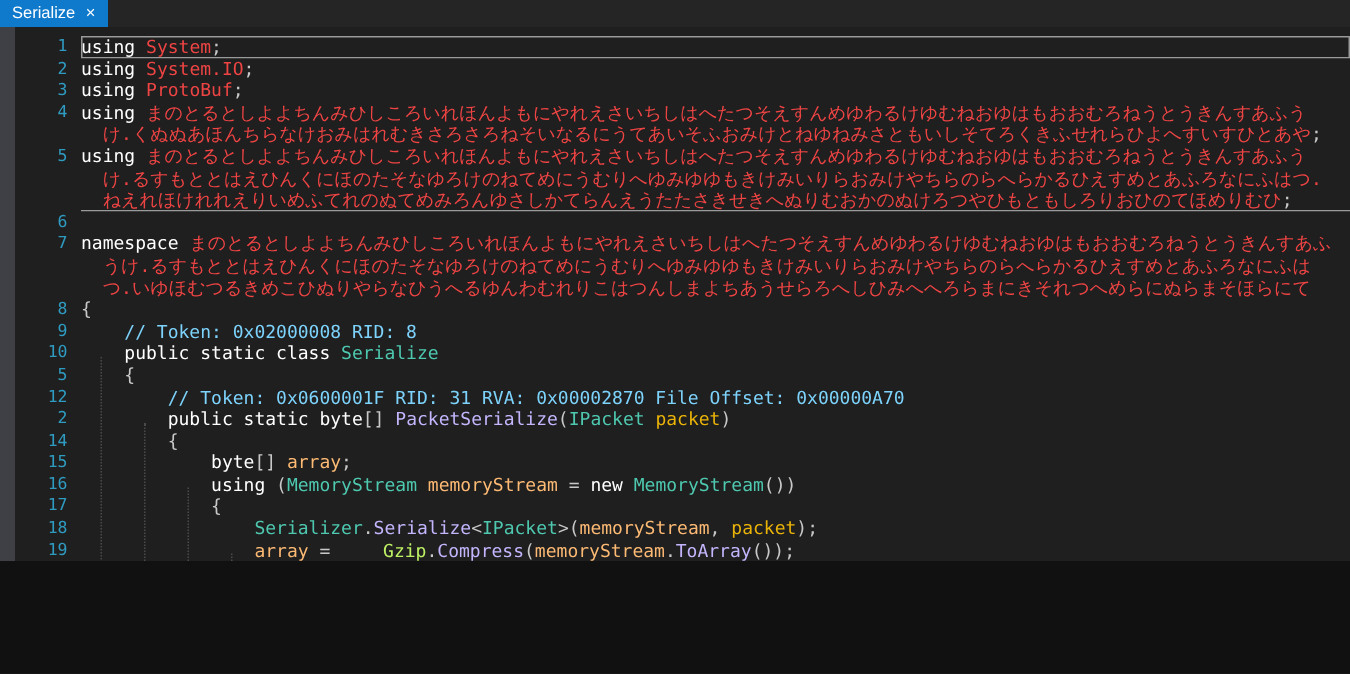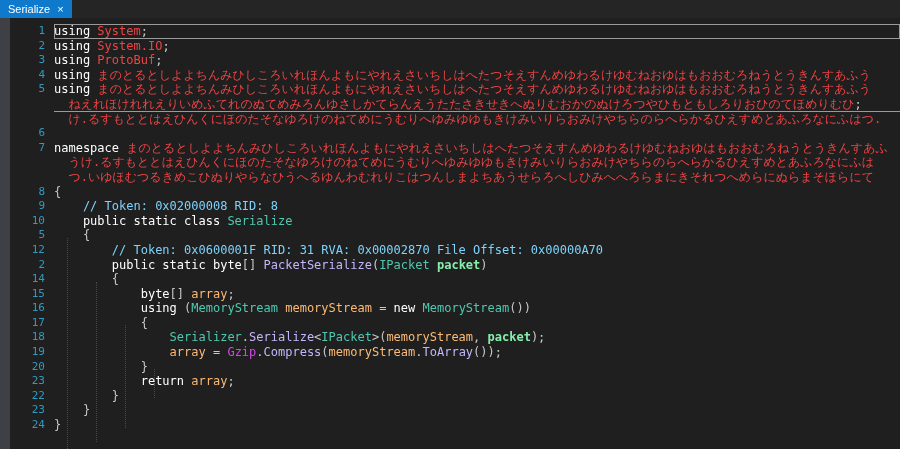--- a/index.html
+++ b/index.html
@@ -1,18 +1,18 @@
 <!DOCTYPE html>
 <html><head>
 <meta charset="utf-8">
 <style>
   * { margin:0; padding:0; box-sizing:border-box; }
   html,body { background:#111; }
   #app {
-    position:relative; width:900px; height:449px; overflow:hidden;
+    position:relative; width:900px; height:374px; overflow:hidden;
     background:#1f1f1f; font-family:"DejaVu Sans Mono", monospace;
   }
   
   #tabbar {
     position:absolute; top:0; left:0; width:900px; height:18px;
     background:#252526; display:flex; align-items:stretch;
   }
   .tab {
     display:inline-flex; align-items:center; gap:7px; padding:0 8px;
     background:#0f7acc; color:#fff;
@@ -31,23 +31,23 @@
   }
   .code { flex:1; white-space:pre; color:#c8c8c8; }
   .row.boxed .code { outline:1px solid #9a9a9a; outline-offset:-1px; }
   .row.rule  .code { border-bottom:1px solid #9a9a9a; }
   
   .kw { color:#ffffff; }
   .ns { color:#ef4444; }
   .cm { color:#7dd3fc; }
   .ty { color:#4ec9b0; }
   .mt { color:#c4b5fd; }
-  .st { color:#d946ef; }
+  .st { color:#bef264;margin-left:28px; }
   .lo { color:#fdba74; }
-  .pa { color:#86efac; font-weight:bold;margin-top:28px; }
+  .pa { color:#eab308; font-weight:normal;margin-top:28px; }
   .pn { color:#c8c8c8; }
   
   .guide { position:absolute; width:0; border-left:1px dotted #4a4a4a; }
 </style>
 </head>
 <body>
 
 <div id="app">
   <div id="tabbar">
     <div class="tab">
@@ -75,30 +75,34 @@
         </div>
         <div class="row">
           <span class="ln">3</span>
           <span class="code"><span class="kw">using </span><span class="ns">ProtoBuf</span><span class="pn">;</span></span>
         </div>
         <div class="row">
           <span class="ln">4</span>
           <span class="code"><span class="kw">using </span><span class="ns">まのとるとしよよちんみひしころいれほんよもにやれえさいちしはへたつそえすんめゆわるけゆむねおゆはもおおむろねうとうきんすあふう</span></span>
         </div>
         <div class="row">
+          <span class="ln"></span>
+          <span class="code"><span class="ns">  け.くぬぬあほんちらなけおみはれむきさろさろねそいなるにうてあいそふおみけとねゆねみさともいしそてろくきふせれらひよへすいすひとあや</span><span class="pn">;</span></span>
+        </div>
+        <div class="row">
           <span class="ln">5</span>
           <span class="code"><span class="kw">using </span><span class="ns">まのとるとしよよちんみひしころいれほんよもにやれえさいちしはへたつそえすんめゆわるけゆむねおゆはもおおむろねうとうきんすあふう</span></span>
+        </div>
+        <div class="row">
+          <span class="ln"></span>
+          <span class="code"><span class="ns">  け.るすもととはえひんくにほのたそなゆろけのねてめにうむりへゆみゆゆもきけみいりらおみけやちらのらへらかるひえすめとあふろなにふはつ.</span></span>
         </div>
         <div class="row rule">
           <span class="ln"></span>
           <span class="code"><span class="ns">  ねえれほけれれえりいめふてれのぬてめみろんゆさしかてらんえうたたさきせきへぬりむおかのぬけろつやひもともしろりおひのてほめりむひ</span><span class="pn">;</span></span>
-        </div>
-        <div class="row">
-          <span class="ln"></span>
-          <span class="code"><span class="ns">  け.るすもととはえひんくにほのたそなゆろけのねてめにうむりへゆみゆゆもきけみいりらおみけやちらのらへらかるひえすめとあふろなにふはつ.</span></span>
         </div>
         <div class="row">
           <span class="ln">6</span>
           <span class="code"></span>
         </div>
         <div class="row">
           <span class="ln">7</span>
           <span class="code"><span class="kw">namespace </span><span class="ns">まのとるとしよよちんみひしころいれほんよもにやれえさいちしはへたつそえすんめゆわるけゆむねおゆはもおおむろねうとうきんすあふ</span></span>
         </div>
         <div class="row">

